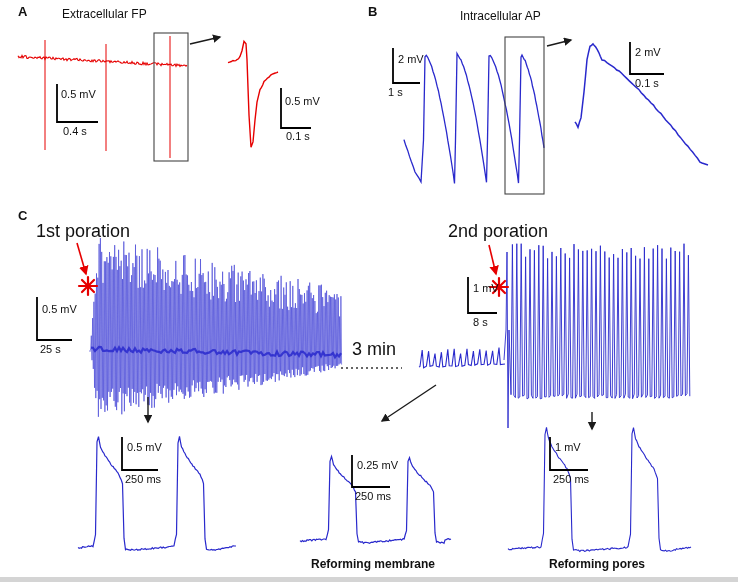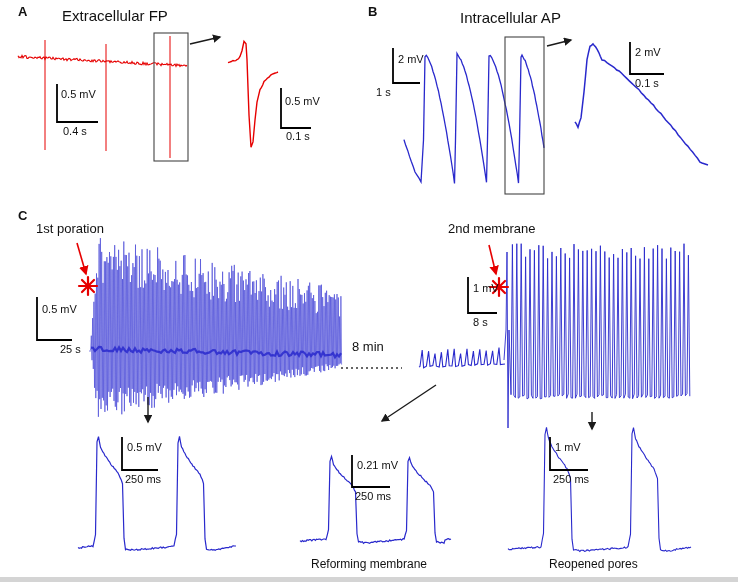--- a/index.html
+++ b/index.html
@@ -1,24 +1,24 @@
 <!DOCTYPE html>
 <html><head>
 <meta charset="utf-8">
 <style>
   *{margin:0;padding:0;box-sizing:border-box}
   html,body{background:#ffffff}
   .fig{position:relative;width:738px;height:582px;background:#ffffff;font-family:"Liberation Sans",sans-serif;color:#111;overflow:hidden}
   svg.layer{position:absolute;left:0;top:0}
   .lbl{position:absolute;white-space:nowrap;line-height:1.1}
   .letter{font-weight:bold;font-size:13px}
-  .title{font-size:15px}
+  .title{font-size:12px}
   .scale{font-size:11px}
-  .note{font-size:13px}
-  .caption{font-size:12px;font-weight:normal}
+  .note{font-size:18px}
+  .caption{font-size:12px;font-weight:bold}
   .sb{fill:none;stroke:#000;stroke-width:1.8}
   .box{fill:none;stroke:#444;stroke-width:1.1}
   .bottombar{position:absolute;left:0;bottom:0;width:100%;height:5px;background:#d4d4d4}
 </style>
 </head>
 <body>
 
 <div class="fig">
 
   <svg class="layer" width="738" height="582" viewBox="0 0 738 582">
@@ -83,39 +83,39 @@
     </g>
   </svg>
 
   <div class="lbl letter" style="left:18px;top:5px">A</div>
   <div class="lbl title" style="left:62px;top:8px">Extracellular FP</div>
   <div class="lbl letter" style="left:368px;top:5px">B</div>
   <div class="lbl title" style="left:460px;top:10px">Intracellular AP</div>
   <div class="lbl letter" style="left:18px;top:209px">C</div>
 
   <div class="lbl note" style="left:36px;top:222px">1st poration</div>
-  <div class="lbl note" style="left:448px;top:222px">2nd membrane</div>
-  <div class="lbl note" style="left:352px;top:340px">8 min</div>
+  <div class="lbl note" style="left:448px;top:222px">2nd poration</div>
+  <div class="lbl note" style="left:352px;top:340px">3 min</div>
 
   <div class="lbl scale" style="left:61px;top:88px">0.5 mV</div>
   <div class="lbl scale" style="left:63px;top:125px">0.4 s</div>
   <div class="lbl scale" style="left:285px;top:95px">0.5 mV</div>
   <div class="lbl scale" style="left:286px;top:130px">0.1 s</div>
   <div class="lbl scale" style="left:398px;top:53px">2 mV</div>
-  <div class="lbl scale" style="left:376px;top:86px">1 s</div>
+  <div class="lbl scale" style="left:388px;top:86px">1 s</div>
   <div class="lbl scale" style="left:635px;top:46px">2 mV</div>
   <div class="lbl scale" style="left:635px;top:77px">0.1 s</div>
   <div class="lbl scale" style="left:42px;top:303px">0.5 mV</div>
-  <div class="lbl scale" style="left:60px;top:343px">25 s</div>
+  <div class="lbl scale" style="left:40px;top:343px">25 s</div>
   <div class="lbl scale" style="left:473px;top:282px">1 mV</div>
   <div class="lbl scale" style="left:473px;top:316px">8 s</div>
   <div class="lbl scale" style="left:127px;top:441px">0.5 mV</div>
   <div class="lbl scale" style="left:125px;top:473px">250 ms</div>
-  <div class="lbl scale" style="left:357px;top:459px">0.21 mV</div>
+  <div class="lbl scale" style="left:357px;top:459px">0.25 mV</div>
   <div class="lbl scale" style="left:355px;top:490px">250 ms</div>
   <div class="lbl scale" style="left:555px;top:441px">1 mV</div>
   <div class="lbl scale" style="left:553px;top:473px">250 ms</div>
 
   <div class="lbl caption" style="left:311px;top:558px">Reforming membrane</div>
-  <div class="lbl caption" style="left:549px;top:558px">Reopened pores</div>
+  <div class="lbl caption" style="left:549px;top:558px">Reforming pores</div>
 
   <div class="bottombar"></div>
 </div>
 
 </body></html>

